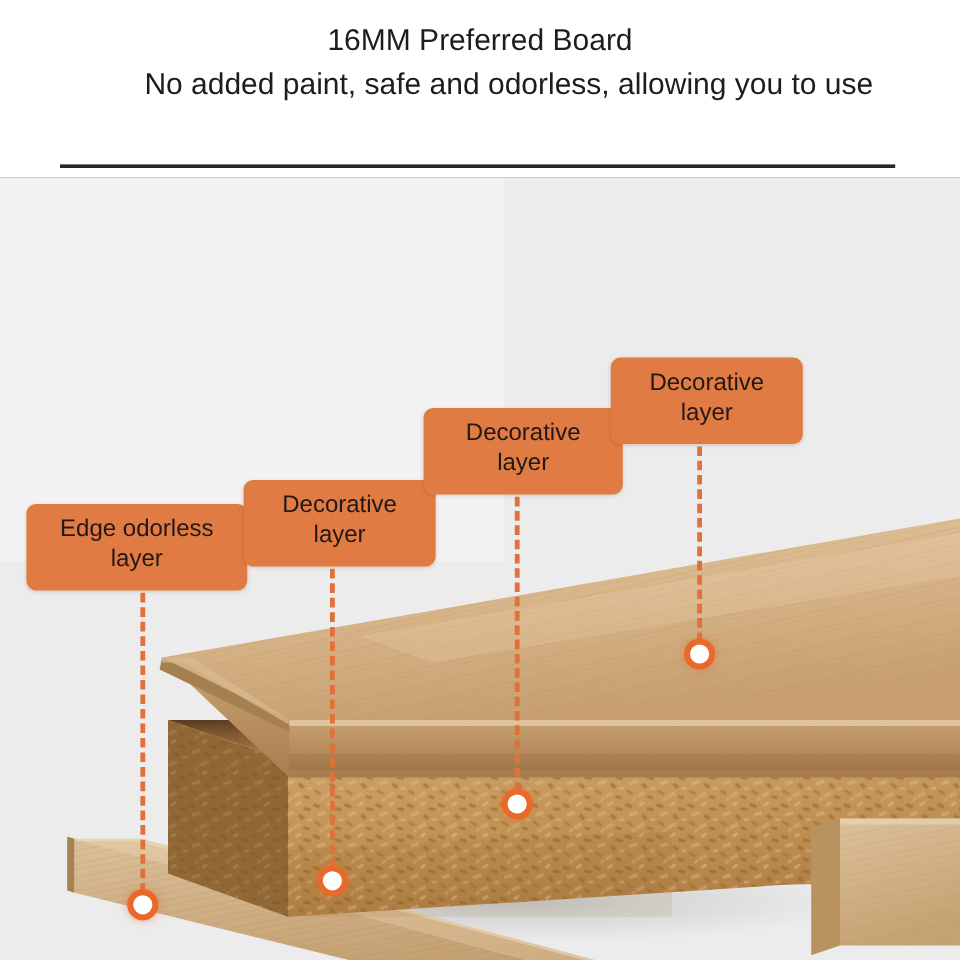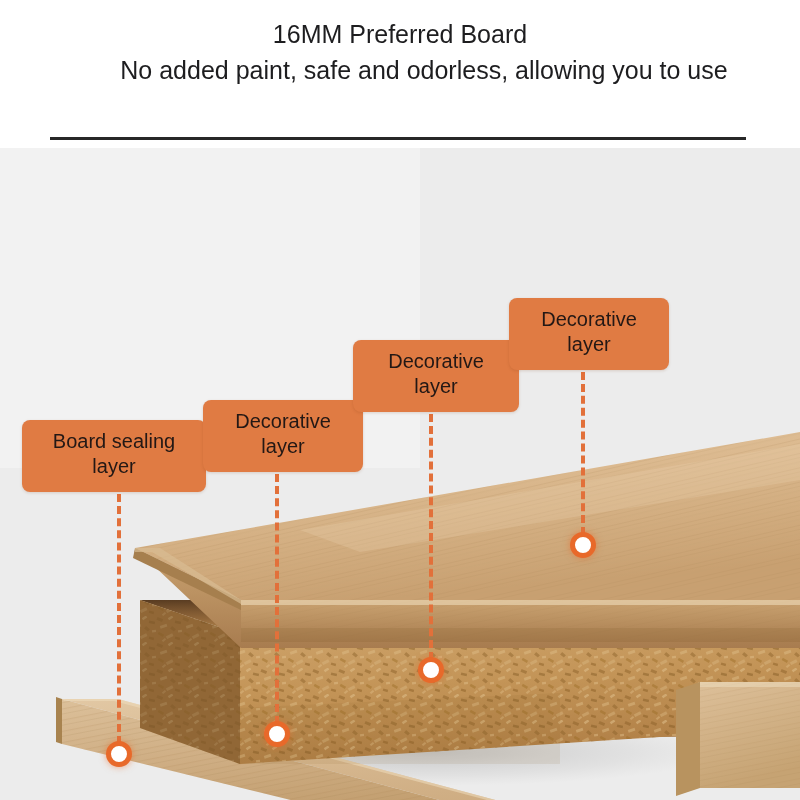--- a/index.html
+++ b/index.html
@@ -311,21 +311,21 @@
     <div class="leader" id="leader-deco-lower"></div>
     <div class="leader" id="leader-substrate"></div>
     <div class="leader" id="leader-deco-upper"></div>
 
     <div class="marker" id="marker-edge-sealing"></div>
     <div class="marker" id="marker-deco-lower"></div>
     <div class="marker" id="marker-substrate"></div>
     <div class="marker" id="marker-deco-upper"></div>
 
     <div class="callout" id="callout-edge-sealing">
-      <div>Board sealing</div>
+      <div>Edge odorless</div>
       <div>layer</div>
     </div>
 
     <div class="callout" id="callout-deco-lower">
       <div>Decorative</div>
       <div>layer</div>
     </div>
 
     <div class="callout" id="callout-substrate">
       <div>Decorative</div>

